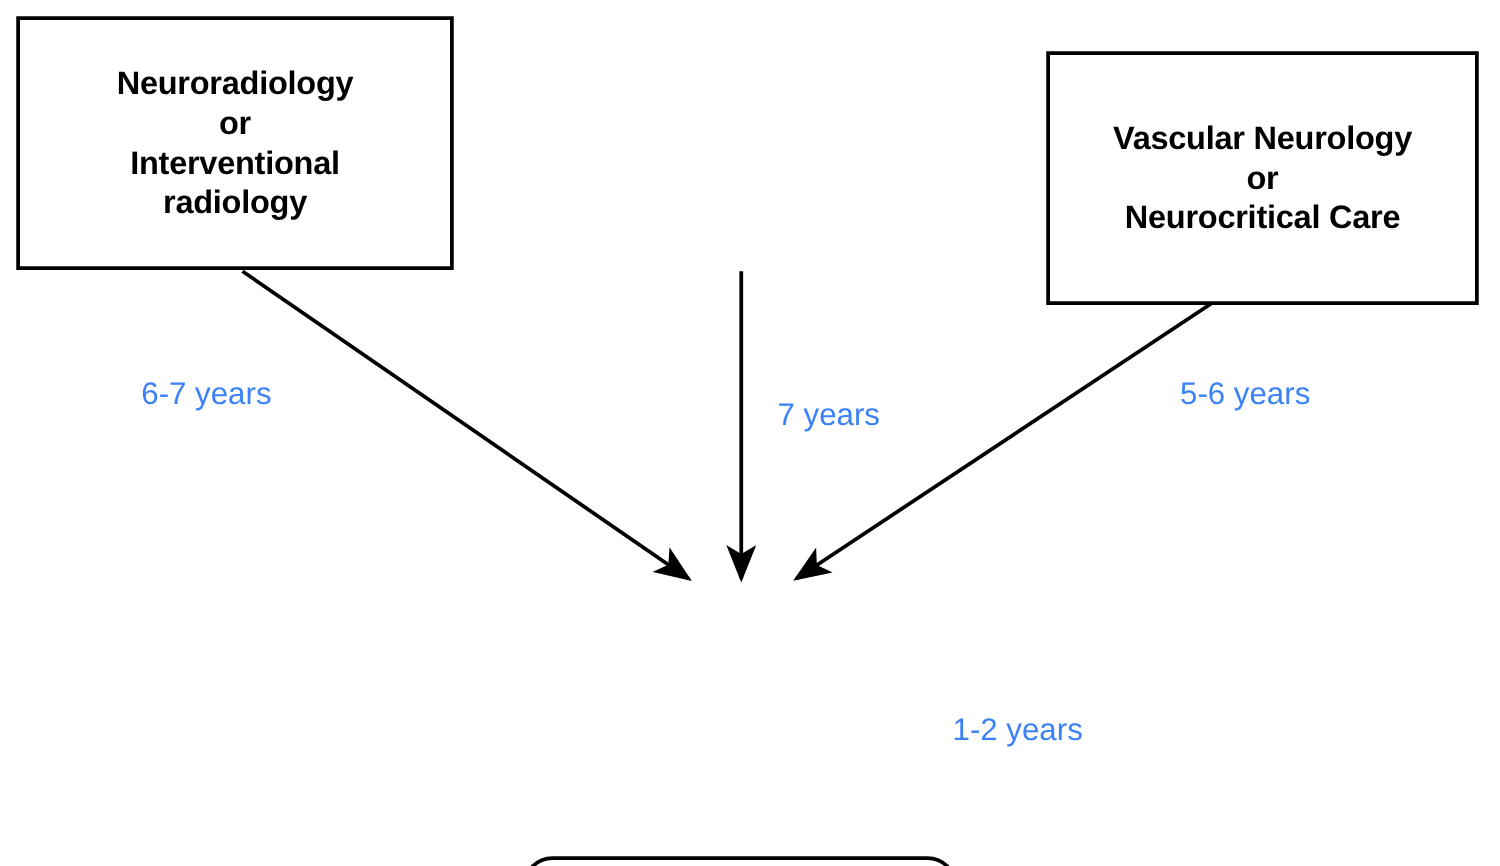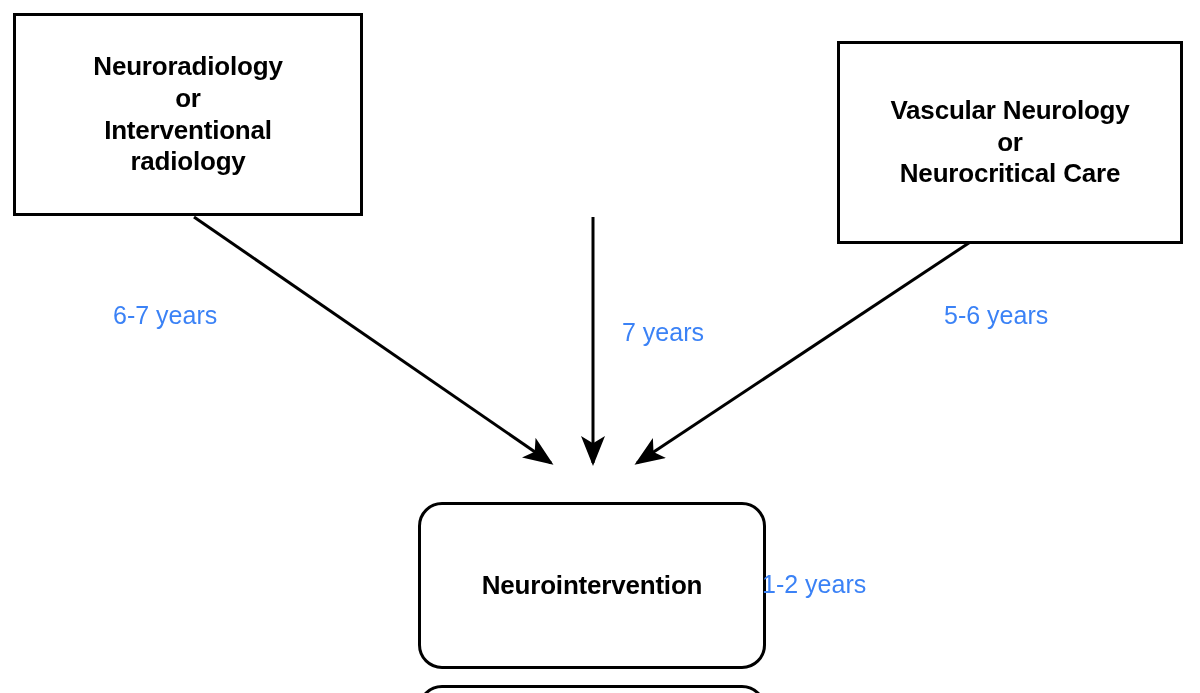--- a/index.html
+++ b/index.html
@@ -114,23 +114,20 @@
 or
 Neurocritical Care</span>
   </div>
 
   <div class="duration-label" id="duration-left">6-7 years</div>
 
   <div class="duration-label" id="duration-middle">7 years</div>
 
   <div class="duration-label" id="duration-right">5-6 years</div>
 
-  <div class="node-box" id="box-neurointervention">
-    <span class="node-label">Neurointervention</span>
-  </div>
 
   <div class="duration-label" id="duration-bottom">1-2 years</div>
 
   <div class="node-box" id="box-partial-bottom">
     <span class="node-label"></span>
   </div>
 
 </div>
 
 </body></html>

